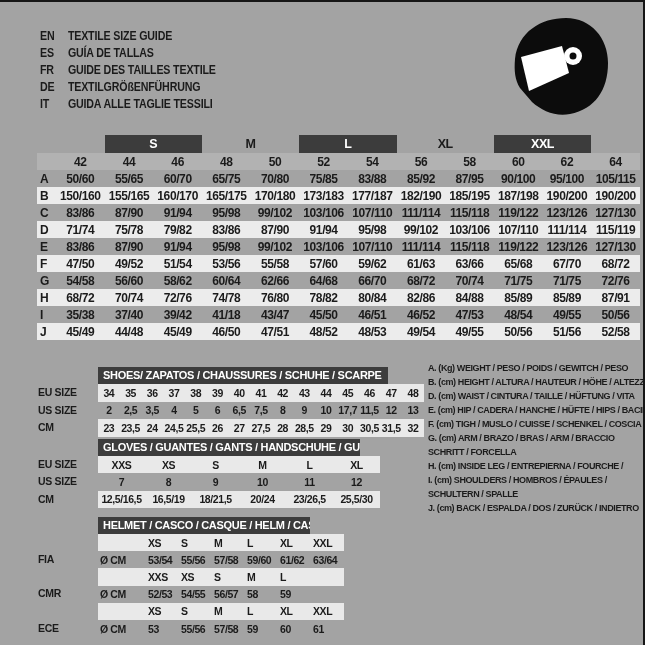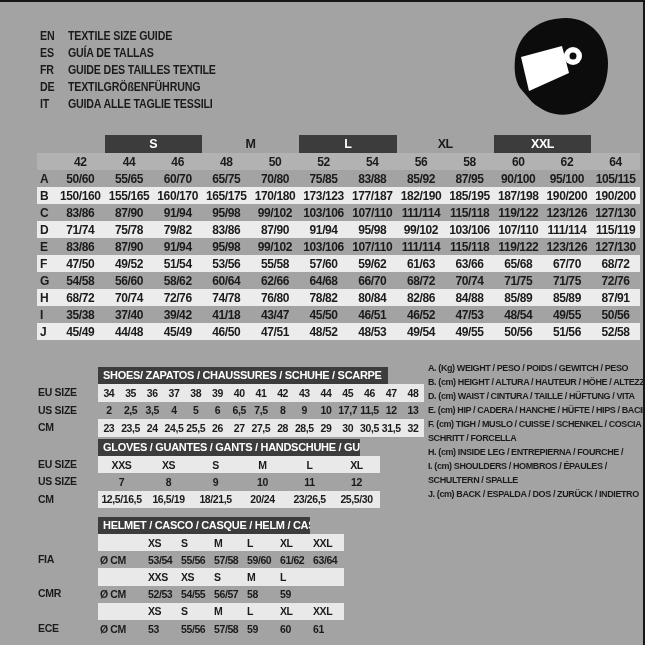--- a/index.html
+++ b/index.html
@@ -134,21 +134,21 @@
           <td>95/100</td>
           <td>105/115</td>
         </tr>
         <tr class="stripe">
           <td class="rowlabel">B</td>
           <td>150/160</td>
           <td>155/165</td>
           <td>160/170</td>
           <td>165/175</td>
           <td>170/180</td>
-          <td>173/123</td>
+          <td>173/183</td>
           <td>177/187</td>
           <td>182/190</td>
           <td>185/195</td>
           <td>187/198</td>
           <td>190/200</td>
           <td>190/200</td>
         </tr>
         <tr class="">
           <td class="rowlabel">C</td>
           <td>83/86</td>
@@ -442,20 +442,21 @@
         </tr>
       </tbody>
   </table>
 
   <div class="legend">
       <div>A. (Kg) WEIGHT / PESO / POIDS / GEWITCH / PESO</div>
       <div>B. (cm) HEIGHT / ALTURA / HAUTEUR / HÖHE / ALTEZZA</div>
       <div>D. (cm) WAIST / CINTURA / TAILLE / HÜFTUNG / VITA</div>
       <div>E. (cm) HIP / CADERA / HANCHE / HÜFTE / HIPS / BACINO</div>
       <div>F. (cm) TIGH / MUSLO / CUISSE / SCHENKEL / COSCIA</div>
+      <div>G. (cm) ARM / BRAZO / BRAS / ARM / BRACCIO</div>
       <div>SCHRITT / FORCELLA</div>
       <div>H. (cm) INSIDE LEG / ENTREPIERNA / FOURCHE /</div>
       <div>I. (cm) SHOULDERS / HOMBROS / ÉPAULES /</div>
       <div>SCHULTERN / SPALLE</div>
       <div>J. (cm) BACK / ESPALDA / DOS / ZURÜCK / INDIETRO</div>
     </div>
 
 </div>
 
 </body></html>

